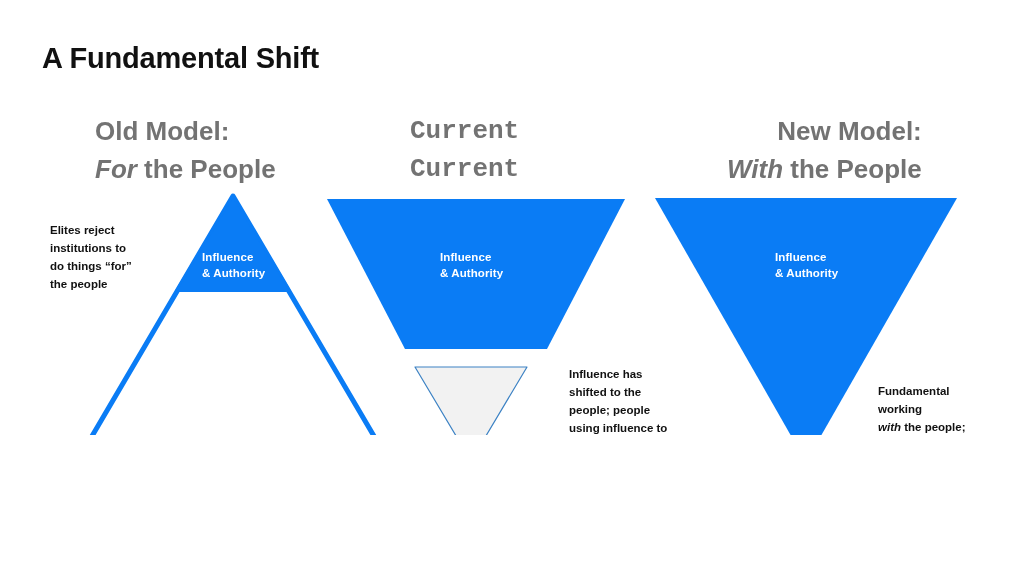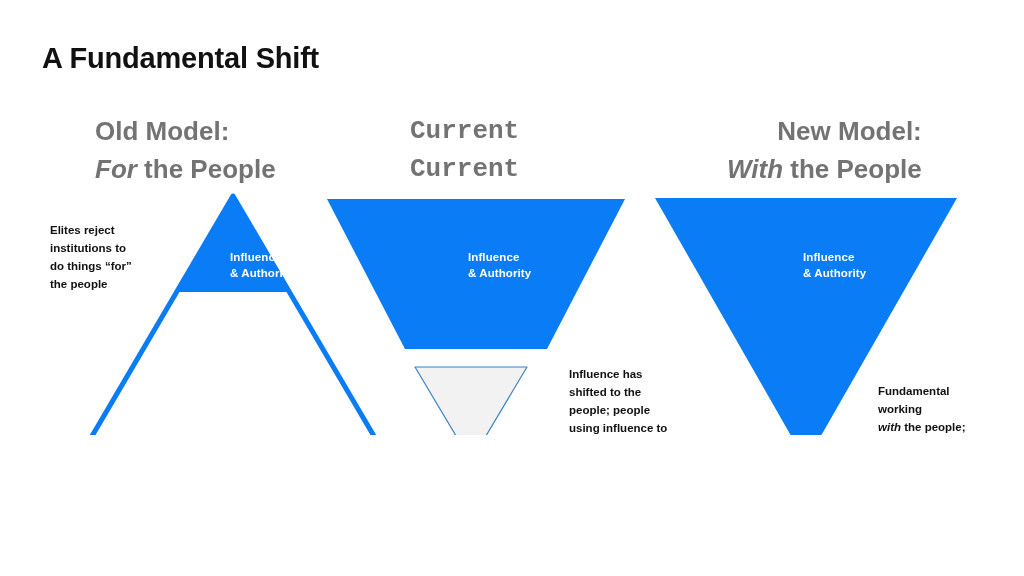--- a/index.html
+++ b/index.html
@@ -58,21 +58,20 @@
 
   
   .shape-label {
     position: absolute;
     color: #ffffff;
     font-size: 11.5px;
     font-weight: bold;
     line-height: 1.42;
     white-space: pre-line;
     letter-spacing: 0.1px;
-    margin-left: 28px;
   }
   #label-old { left: 202px; top: 249px; }
   #label-cur { left: 440px; top: 249px; }
   #label-new { left: 775px; top: 249px; }
 
   
   .annotation {
     position: absolute;
     color: #111111;
     font-size: 11.5px;

